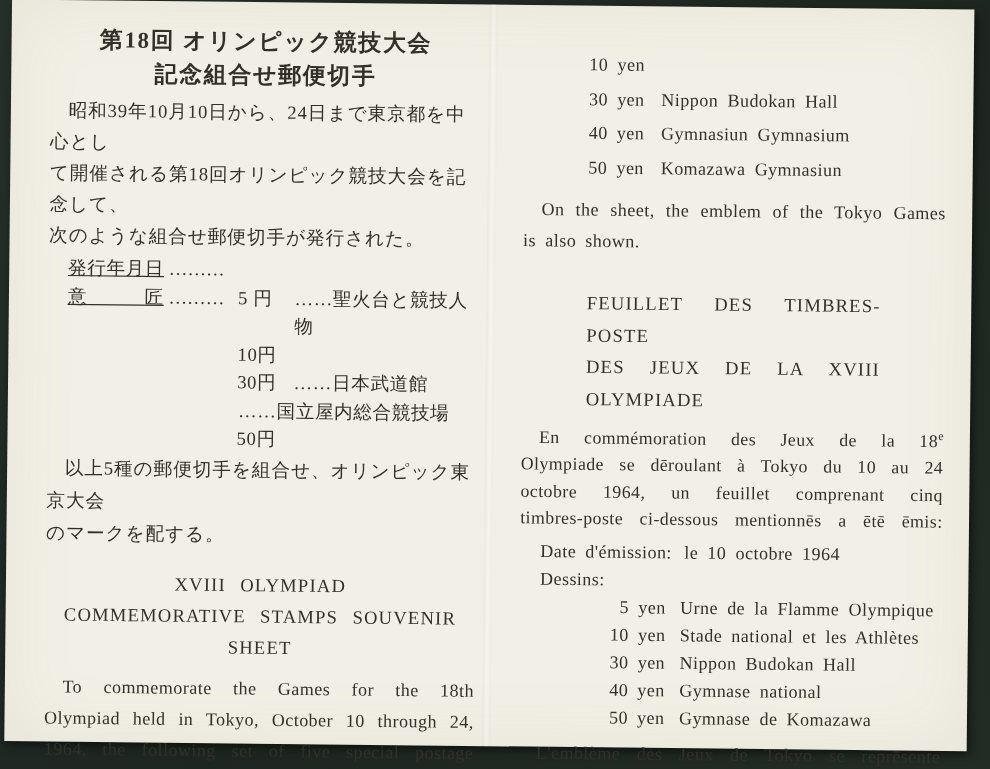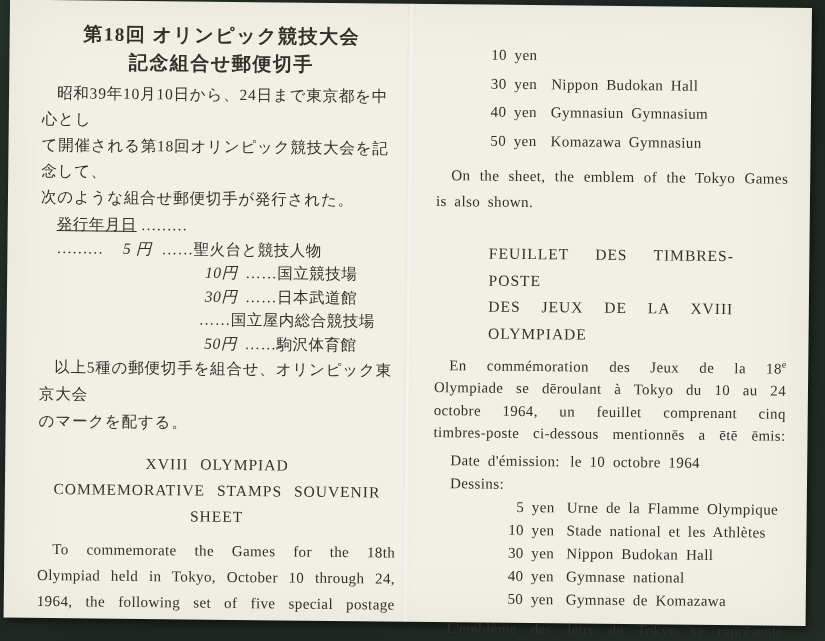--- a/index.html
+++ b/index.html
@@ -26,21 +26,21 @@
   .col-right{left:428px;top:20px;width:352px;}
 
   
   .jp-title{font-size:19px;font-weight:600;text-align:center;line-height:28px;letter-spacing:1.5px;}
   .jp-title-block{margin-top:2px;}
   .jp-body{font-size:15.5px;line-height:26px;letter-spacing:0.8px;margin-top:4px;}
   .jp-table{font-size:15.5px;line-height:23.5px;letter-spacing:0.5px;padding-left:16px;margin-top:2px;}
   .jr{display:flex;}
   .jr .c1{width:84px;flex:none;text-decoration:underline;}
   .jr .c2{width:58px;flex:none;letter-spacing:0;}
-  .jr .c3{width:46px;flex:none;text-align:center;font-style:italic;}
+  .jr .c3{width:46px;flex:none;text-align:left;}
   .jr .c4{padding-left:1px;}
   .jp-closing{font-size:15.5px;line-height:27px;letter-spacing:0.8px;}
 
   
   .en{font-size:15px;letter-spacing:0.4px;word-spacing:3.5px;}
   .jline{text-align:justify;text-align-last:justify;}
   .indent{text-indent:15px;}
   .en-heading{text-align:center;font-size:15.5px;letter-spacing:1px;word-spacing:7px;line-height:26px;}
   .en-heads{margin-top:16px;}
   .en-para{margin-top:8px;line-height:26px;}
@@ -81,46 +81,45 @@
       <div>て開催される第18回オリンピック競技大会を記念して、</div>
       <div>次のような組合せ郵便切手が発行された。</div>
     </div>
 
     <div class="jp-table">
       <div class="jr">
         <span class="c1">発行年月日</span>
         <span class="c2">………</span>
       </div>
       <div class="jr">
+        <span class="c1">意　　　匠</span>
         <span class="c2">………</span>
         <span class="c3">5 円</span>
         <span class="c4"><span>……</span><span>聖火台と競技人物</span></span>
       </div>
       <div class="jr">
         <span class="c1"></span>
           <span class="c2"></span>
         <span class="c3">10円</span>
-        <span class="c4"><span>……</span><span>国立競技場</span></span>
       </div>
       <div class="jr">
         <span class="c1"></span>
           <span class="c2"></span>
         <span class="c3">30円</span>
         <span class="c4"><span>……</span><span>日本武道館</span></span>
       </div>
       <div class="jr">
         <span class="c1"></span>
           <span class="c2"></span>
         <span class="c4"><span>……</span><span>国立屋内総合競技場</span></span>
       </div>
       <div class="jr">
         <span class="c1"></span>
           <span class="c2"></span>
         <span class="c3">50円</span>
-        <span class="c4"><span>……</span><span>駒沢体育館</span></span>
       </div>
     </div>
 
     <div class="jp-closing">
       <div class="indent">以上5種の郵便切手を組合せ、オリンピック東京大会</div>
       <div>のマークを配する。</div>
     </div>
 
     <div class="en-heads">
       <div class="en-heading">XVIII OLYMPIAD</div>

